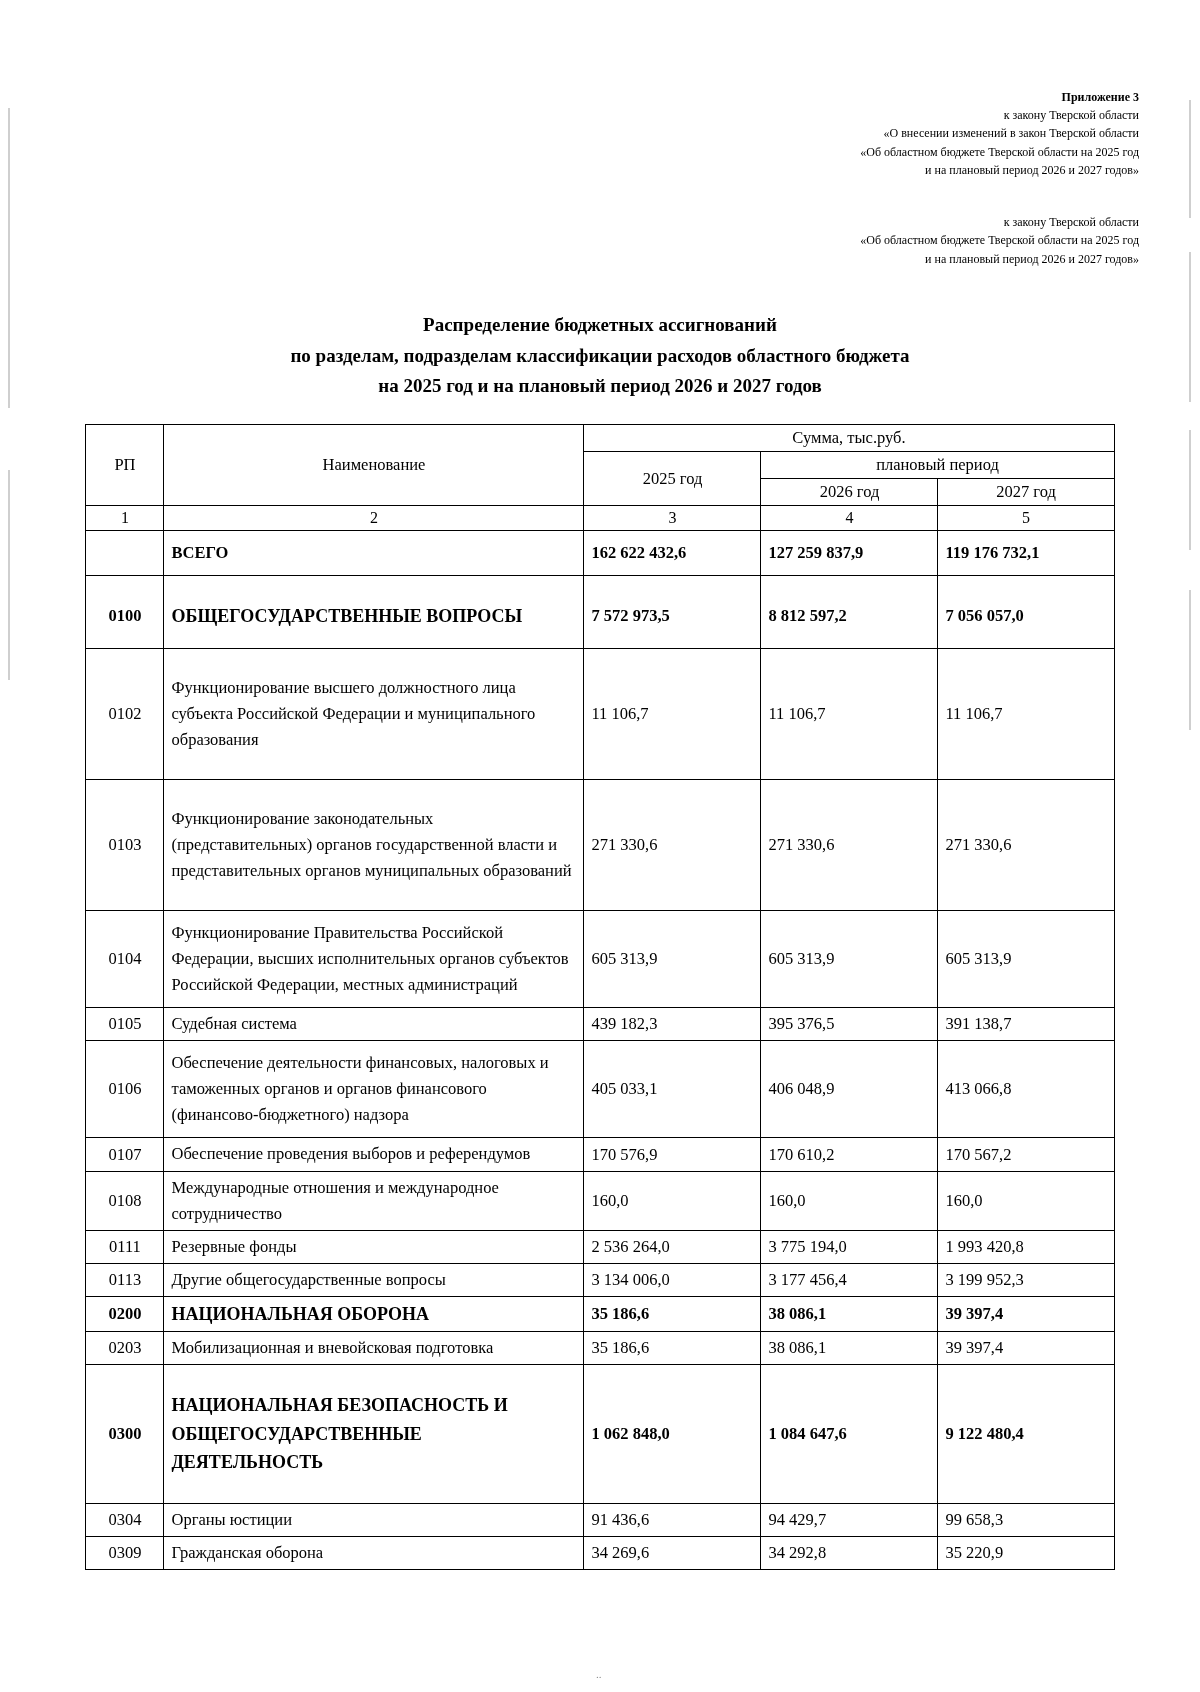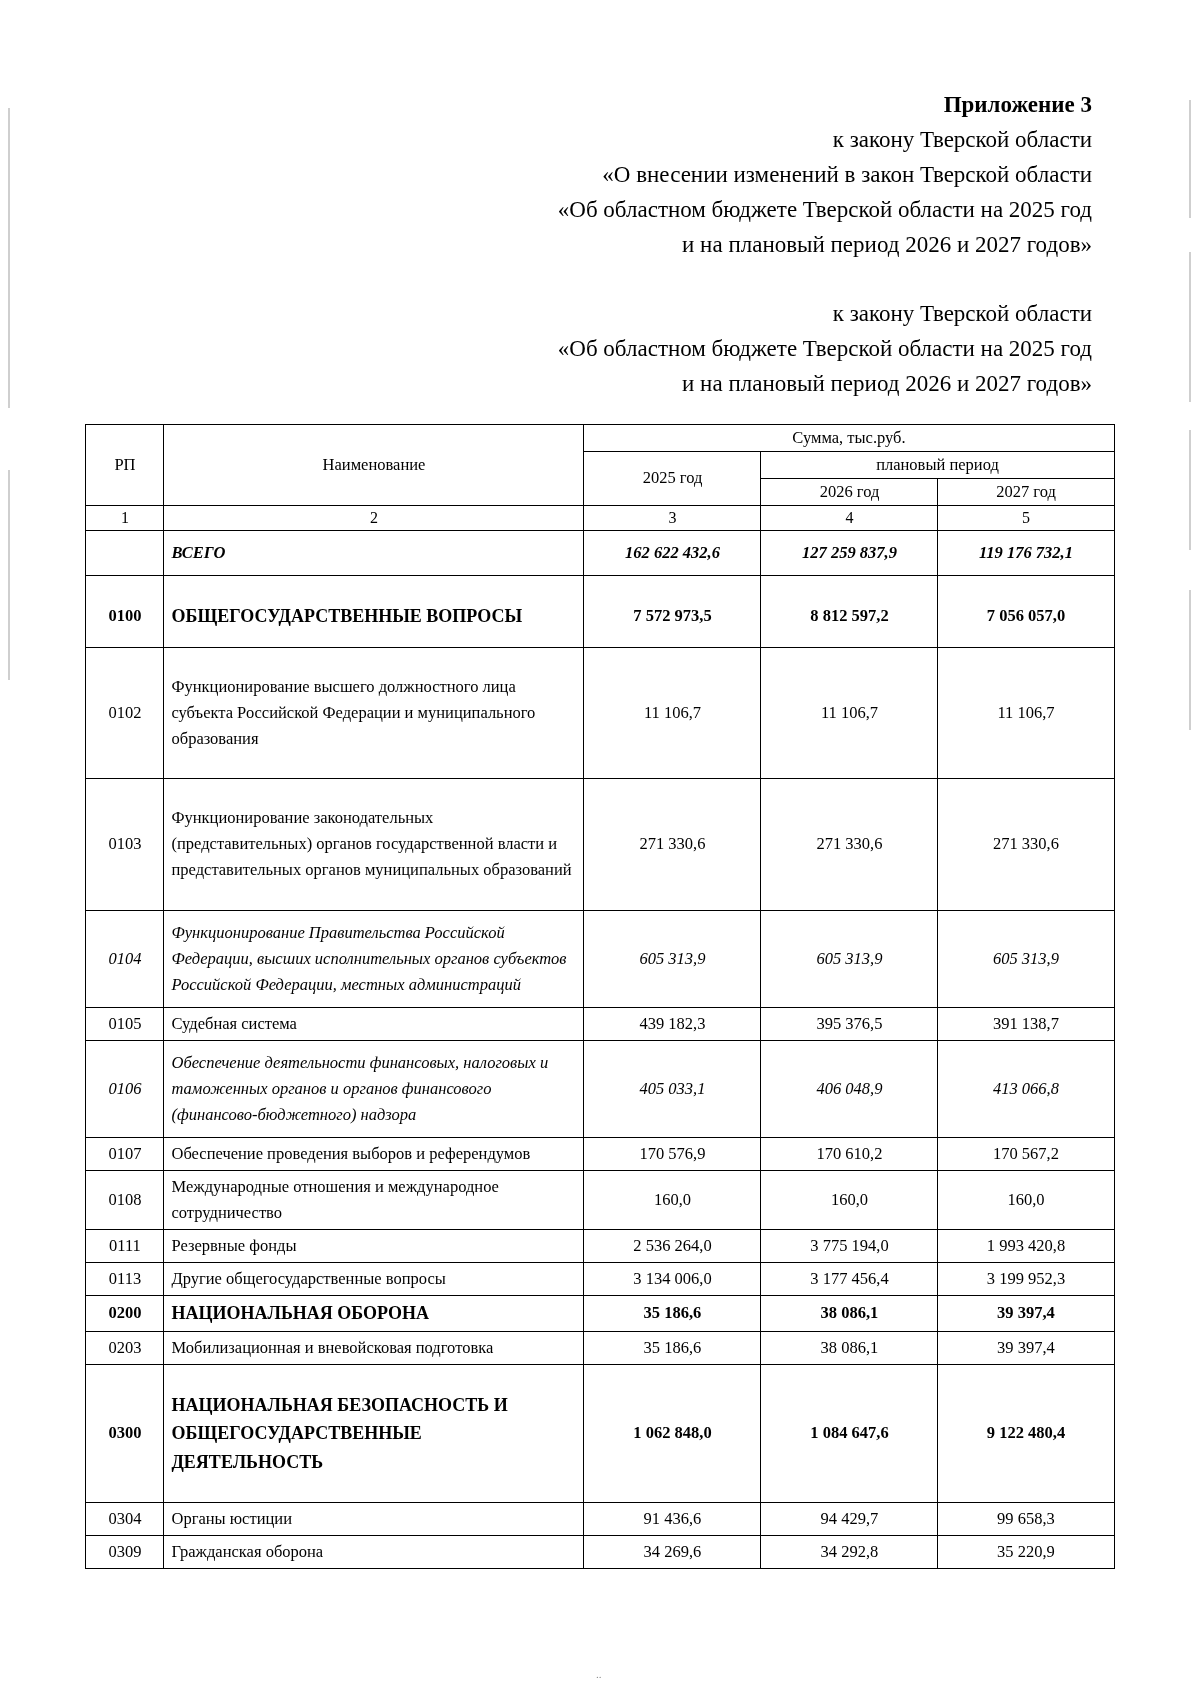--- a/index.html
+++ b/index.html
@@ -33,22 +33,22 @@
   }
   .edge-left-1 { left: 8px;  top: 108px; height: 300px; }
   .edge-left-2 { left: 8px;  top: 470px; height: 210px; }
   .edge-right-1 { right: 9px; top: 100px; height: 118px; }
   .edge-right-2 { right: 9px; top: 252px; height: 150px; }
   .edge-right-3 { right: 9px; top: 430px; height: 120px; }
   .edge-right-4 { right: 9px; top: 590px; height: 140px; }
 
   .header-block {
     text-align: right;
-    padding-right: 108px;
-    font-size: 23px;
+    padding-right: 61px;
+    font-size: 12px;
     line-height: 1.52;
   }
   .header-block.first { padding-top: 88px; }
   .header-block.second { padding-top: 34px; }
   .header-block .strong {
     font-weight: bold;
   }
 
   .doc-title {
     text-align: center;
@@ -94,39 +94,38 @@
     text-align: center;
     white-space: nowrap;
   }
   td.name {
     text-align: left;
     line-height: 1.58;
     padding-left: 10px;
     padding-right: 6px;
   }
   td.val {
-    text-align: center;
+    text-align: left;
     white-space: nowrap;
     padding-right: 12px;
   }
   tr.bold td {
     font-weight: bold;
   }
   tr.tall td {
     padding-top: 26px;
     padding-bottom: 17px;
   }
   tr.xtall td {
     padding-top: 26px;
     padding-bottom: 26px;
   }
   tr.mid td {
     padding-top: 9px;
     padding-bottom: 9px;
-    font-style: italic;
   }
   .caps {
     font-size: 18px;
     margin-top: 12px;
   }
   .footer-mark {
     position: absolute;
     left: 596px;
     top: 1668px;
     font-size: 11px;
@@ -152,20 +151,25 @@
     <div>«Об областном бюджете Тверской области на 2025 год</div>
     <div>и на плановый период 2026 и 2027 годов»</div>
   </div>
 
   <div class="header-block second">
     <div>к закону Тверской области</div>
     <div>«Об областном бюджете Тверской области на 2025 год</div>
     <div>и на плановый период 2026 и 2027 годов»</div>
   </div>
 
+  <div class="doc-title">
+    <div>Распределение бюджетных ассигнований</div>
+    <div>по разделам, подразделам классификации расходов областного бюджета</div>
+    <div>на 2025 год и на плановый период 2026 и 2027 годов</div>
+  </div>
 
   <table class="budget">
     <colgroup>
       <col class="c-rp">
       <col class="c-name">
       <col class="c-y1">
       <col class="c-y2">
       <col class="c-y3">
     </colgroup>
     <thead>

